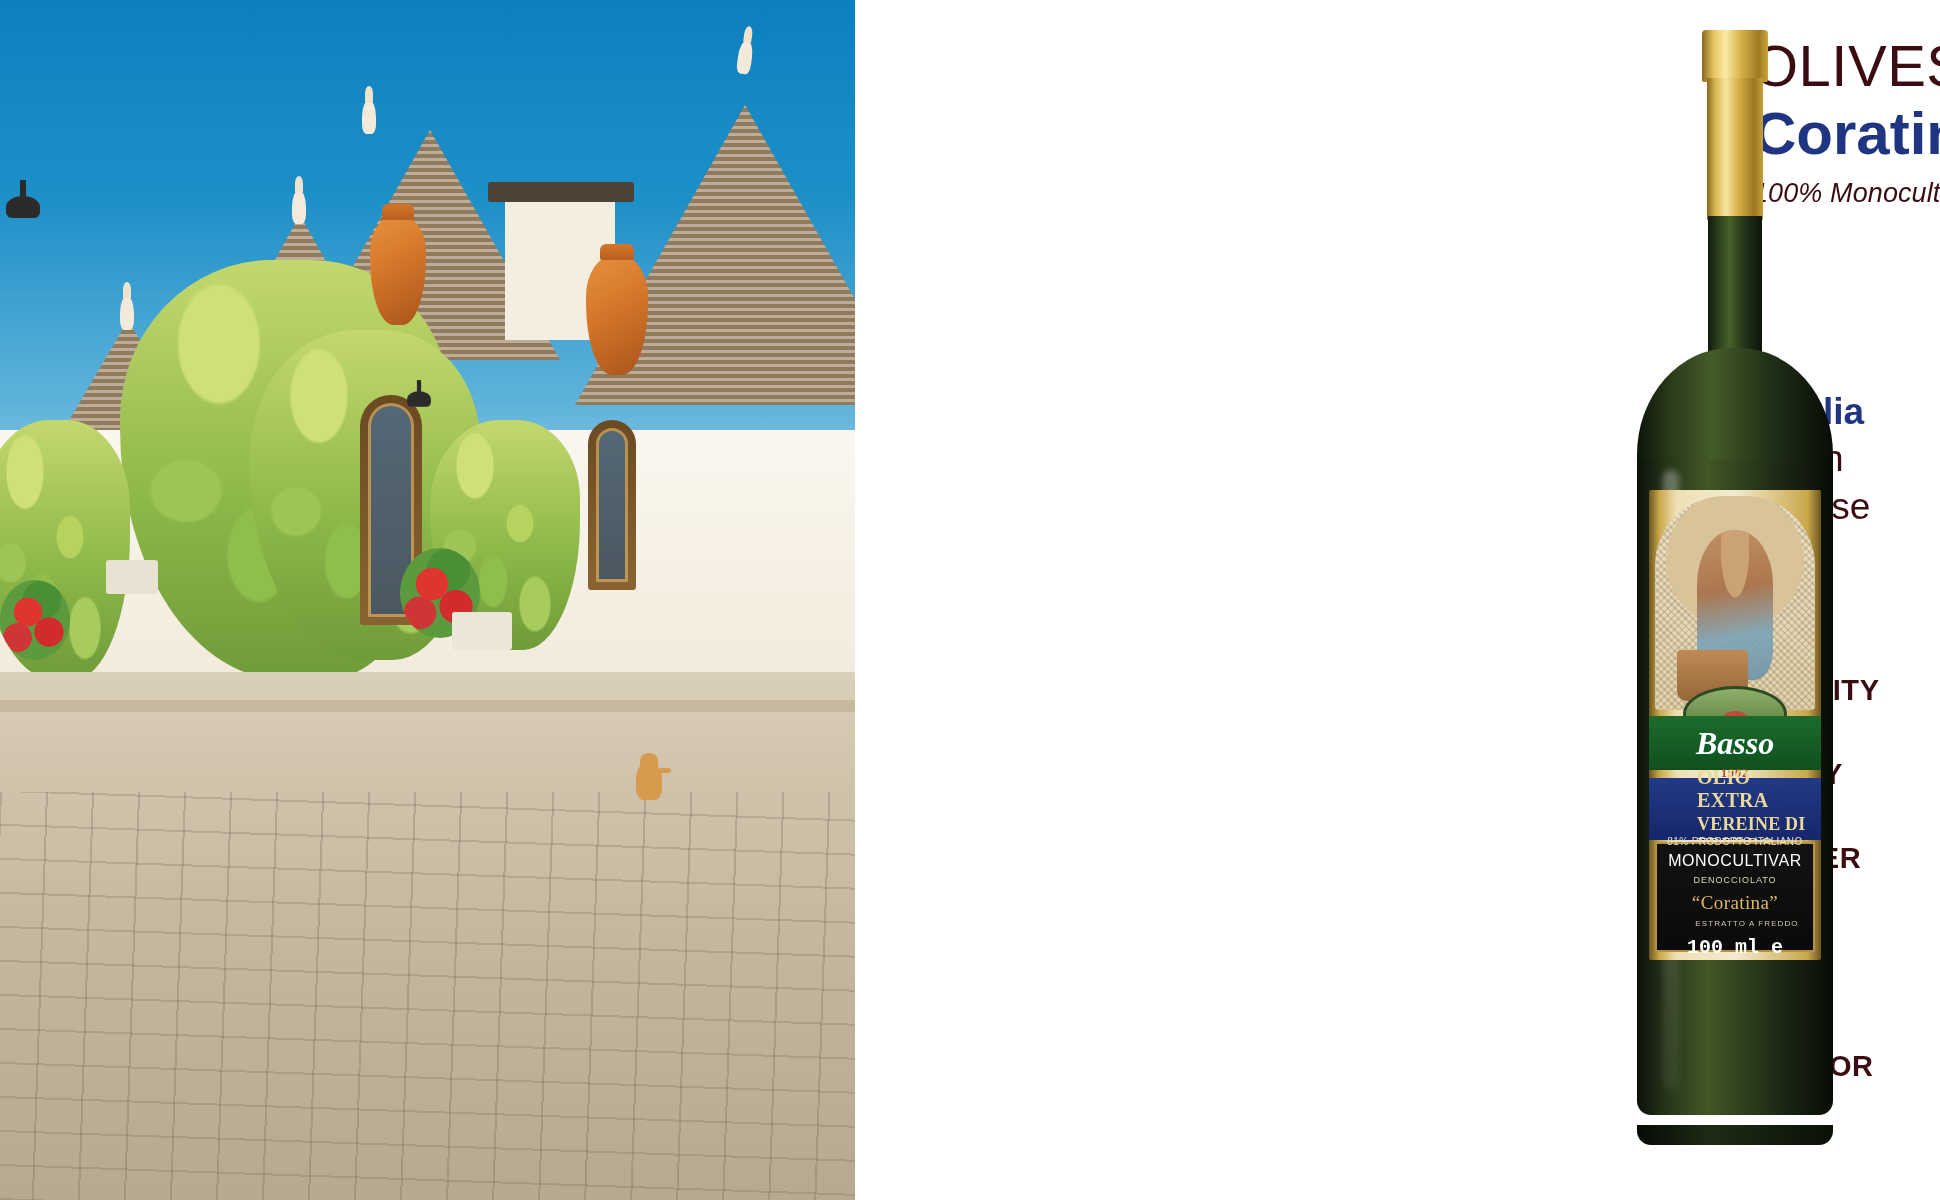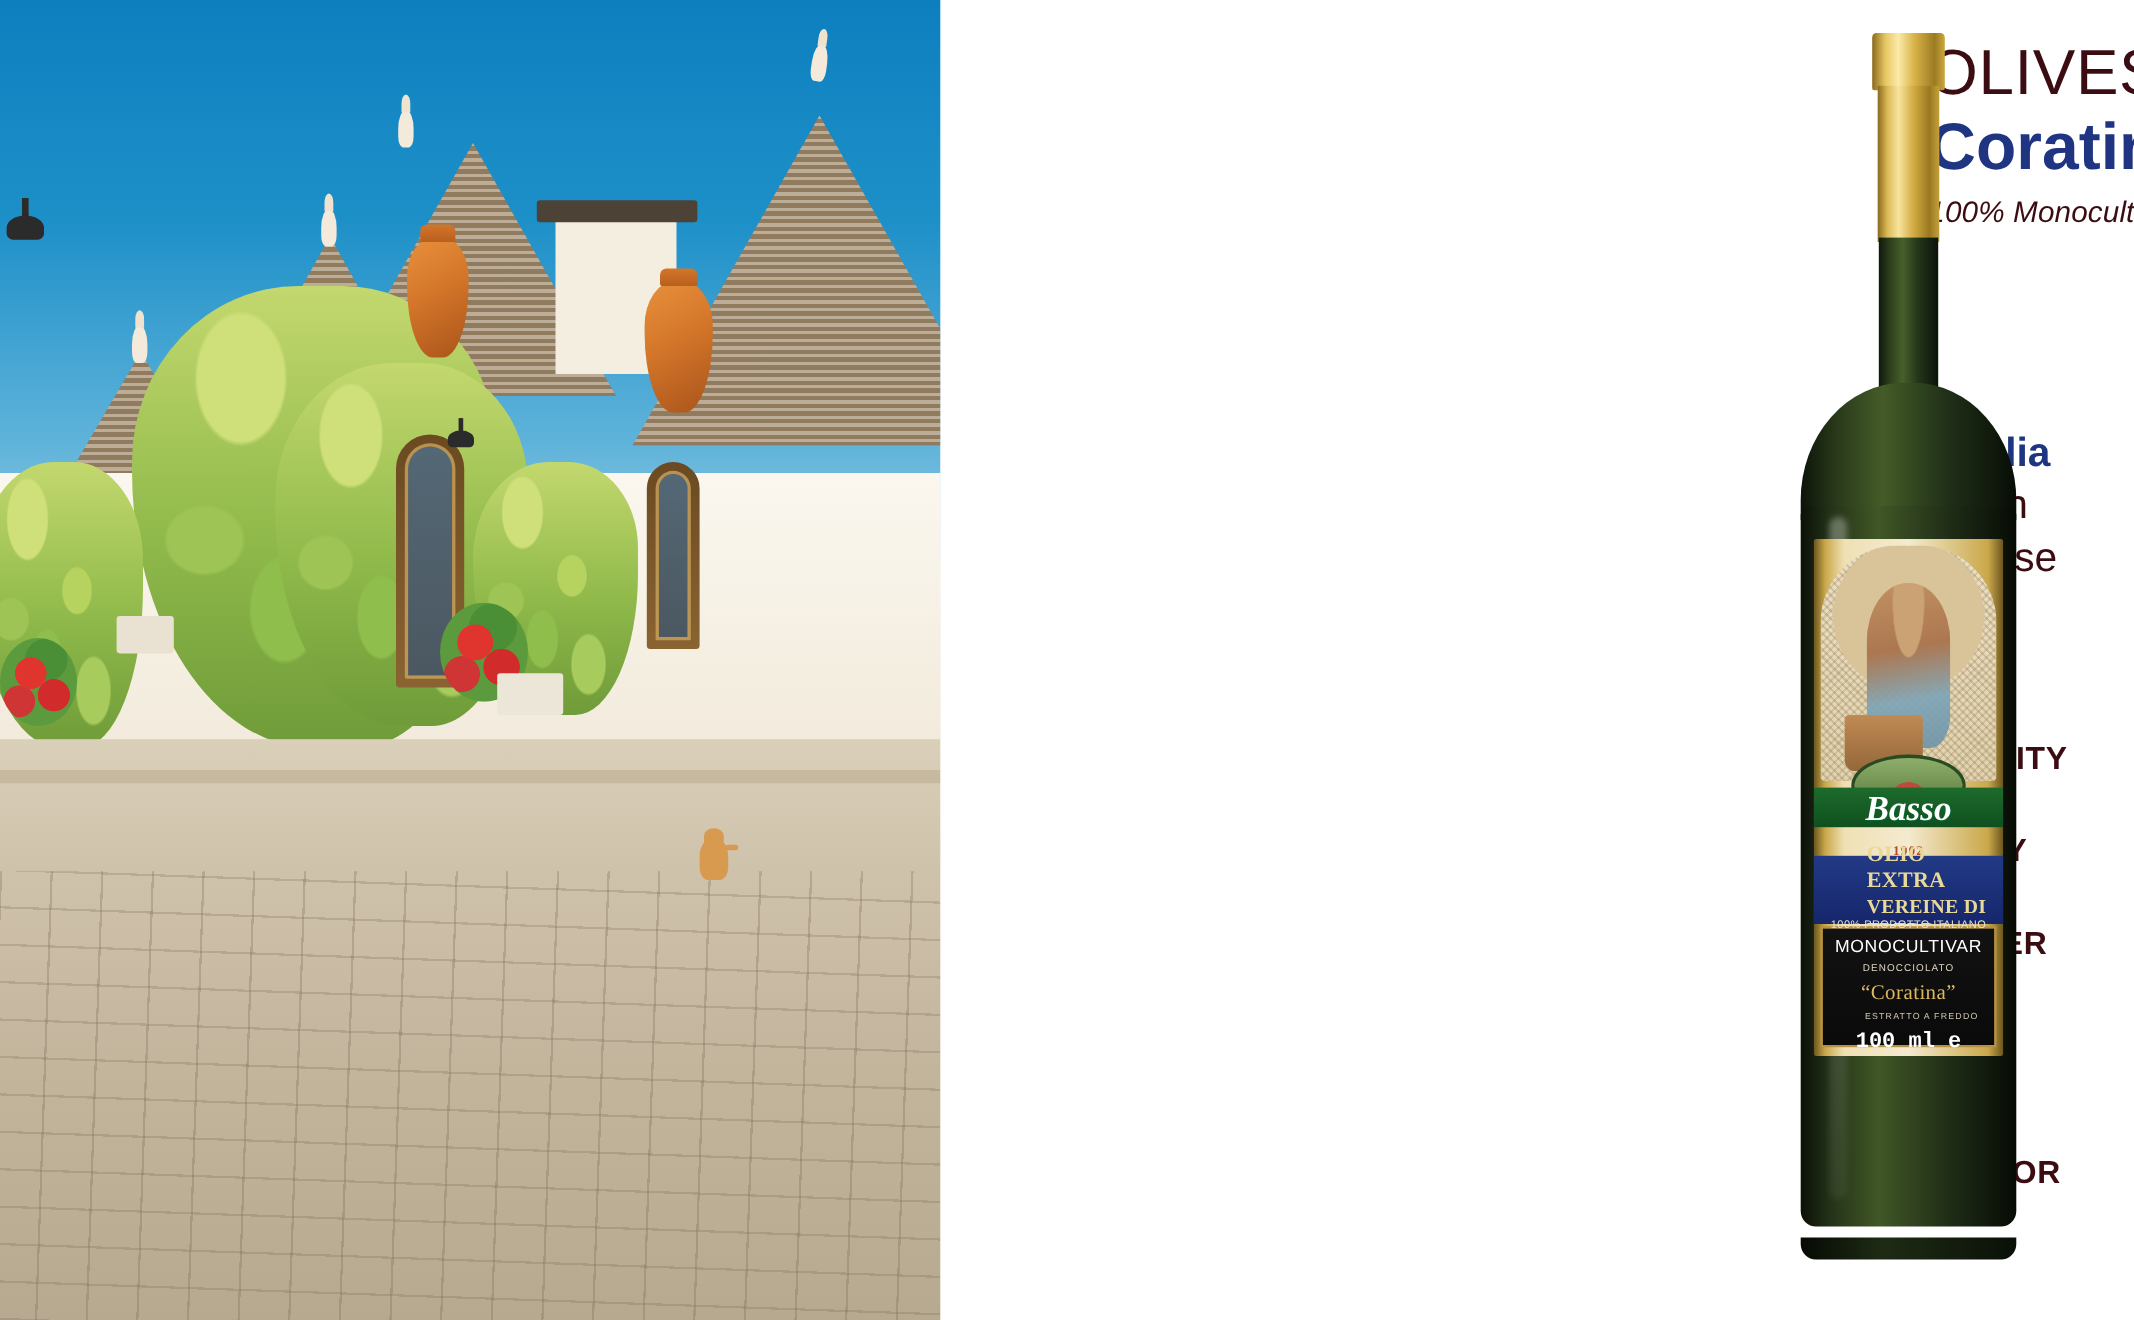--- a/index.html
+++ b/index.html
@@ -171,21 +171,21 @@
     background:linear-gradient(180deg,#c08a54,#94673a); border-radius:4px 4px 10px 10px;
   }
   .label-oval{
     position:absolute; left:50%; transform:translateX(-50%); top:196px; width:104px; height:56px;
     border-radius:50%;
     background: radial-gradient(ellipse at 50% 60%, #c0493c 0 18%, rgba(0,0,0,0) 19%),
                 linear-gradient(180deg,#8fae6b 0%, #6d8f4e 55%, #4d6d39 100%);
     border:3px solid #2a4a22;
   }
   .label-basso{
-    position:absolute; left:0; right:0; top:226px; height:36px;
+    position:absolute; left:0; right:0; top:226px; height:54px;
     background:linear-gradient(180deg,#1d6b2c 0%, #10501f 100%);
     display:flex; align-items:center; justify-content:center;
   }
   .basso-word{ font-family:"Liberation Serif", serif; font-weight:700; font-style:italic; font-size:32px; color:#fff;
                text-shadow:1px 1px 0 #063; letter-spacing:0; }
   .label-year{
     position:absolute; left:0; right:0; top:276px; text-align:center; font-size:12px;
     font-family:"Liberation Serif", serif; color:#b24a2a; font-weight:700; letter-spacing:1px;
   }
   .label-blue{
@@ -332,21 +332,21 @@
           <div class="label-oval"></div>
           <div class="label-basso">
             <span class="basso-word">Basso</span>
           </div>
           <div class="label-year">1902</div>
           <div class="label-blue">
             <span class="lbl-line1">OLIO EXTRA</span>
             <span class="lbl-line2">VEREINE DI FREDDO</span>
           </div>
           <div class="label-black">
-            <span class="blk-1">100% PRODOTTO ITALIANO</span>
+            <span class="blk-1">81% PRODOTTO ITALIANO</span>
             <span class="blk-2">MONOCULTIVAR</span>
             <span class="blk-3">DENOCCIOLATO</span>
             <span class="blk-4">“Coratina”</span>
             <span class="blk-5">ESTRATTO A FREDDO</span>
             <span class="blk-6">100 ml e</span>
           </div>
         </div>
         <div class="bottle-base"></div>
       </div>
     </div>

